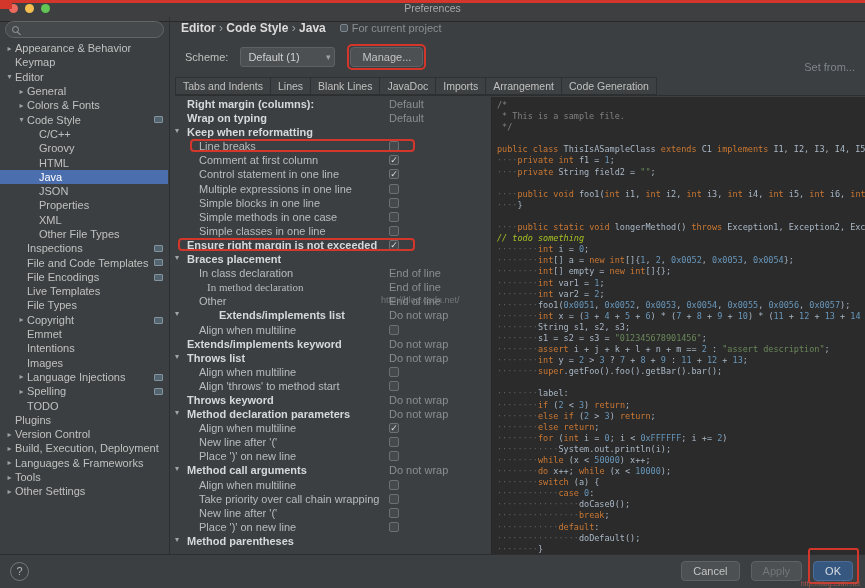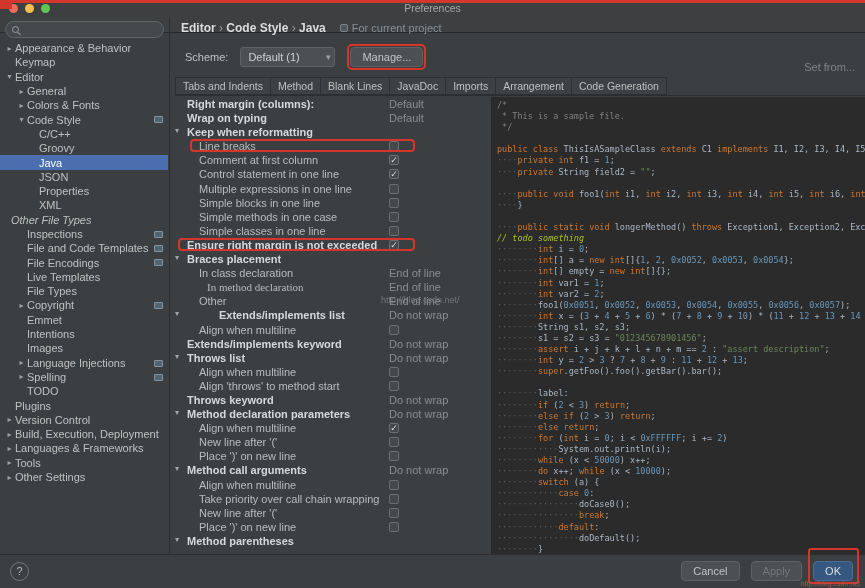--- a/index.html
+++ b/index.html
@@ -1,21 +1,21 @@
 <!DOCTYPE html>
 <html><head>
 <meta charset="utf-8">
 <style>
   * { margin:0; padding:0; box-sizing:border-box; }
   html,body { width:865px; height:588px; overflow:hidden; }
   body { position:relative; background:#3c3f41; font-family:"Liberation Sans",sans-serif; color:#bdbdbd;
          --ann:#d3362b; --sel:#4b6eaf; }
 
   
-  .titlebar { position:absolute; top:0; left:0; right:0; height:33px; background:#3d3f41; border-bottom:1px solid #292929; }
+  .titlebar { position:absolute; top:0; left:0; right:0; height:22px; background:#3d3f41; border-bottom:1px solid #292929; }
   .traffic { position:absolute; left:9px; top:4px; display:flex; gap:7px; }
   .light { width:9px; height:9px; border-radius:50%; display:inline-block; }
   .light.red{background:#ec6a5e}.light.yellow{background:#f4bf4f}.light.green{background:#61c454}
   .title-text { text-align:center; font-size:10.5px; line-height:16px; color:#a8a8a8; }
 
   
   .sidebar { position:absolute; left:0; top:17px; width:170px; bottom:34px; border-right:1px solid #2c2e2f; }
   .search-box { position:absolute; left:5px; top:4px; width:159px; height:17px; background:#46494b; border:1px solid #616566; border-radius:9px; display:flex; align-items:center; padding:0 6px; gap:4px; }
   .mag-icon { width:7px; height:7px; border:1px solid #9b9b9b; border-radius:50%; position:relative; flex:none; }
   .mag-icon::after { content:""; position:absolute; width:4px; height:1px; background:#9b9b9b; right:-3px; bottom:-2px; transform:rotate(40deg); }
@@ -123,37 +123,41 @@
         <span class="pp-icon"></span>
       </div>
       <div class="tree-row" style="padding-left: 28px;">
         <span class="tree-arrow"></span>
         <span class="tree-label">C/C++</span>
       </div>
       <div class="tree-row" style="padding-left: 28px;">
         <span class="tree-arrow"></span>
         <span class="tree-label">Groovy</span>
       </div>
+      <div class="tree-row" style="padding-left: 28px;">
+        <span class="tree-arrow"></span>
+        <span class="tree-label">HTML</span>
+      </div>
       <div class="tree-row selected" style="padding-left: 28px;">
         <span class="tree-arrow"></span>
         <span class="tree-label">Java</span>
       </div>
       <div class="tree-row" style="padding-left: 28px;">
         <span class="tree-arrow"></span>
         <span class="tree-label">JSON</span>
       </div>
       <div class="tree-row" style="padding-left: 28px;">
         <span class="tree-arrow"></span>
         <span class="tree-label">Properties</span>
       </div>
       <div class="tree-row" style="padding-left: 28px;">
         <span class="tree-arrow"></span>
         <span class="tree-label">XML</span>
       </div>
-      <div class="tree-row" style=" font-style: italic;">
+      <div class="tree-row" style="padding-left: 28px;">
         <span class="tree-arrow"></span>
         <span class="tree-label">Other File Types</span>
       </div>
       <div class="tree-row" style="padding-left: 16px;">
         <span class="tree-arrow"></span>
         <span class="tree-label">Inspections</span>
         <span class="pp-icon"></span>
       </div>
       <div class="tree-row" style="padding-left: 16px;">
         <span class="tree-arrow"></span>
@@ -247,21 +251,21 @@
       <span class="combo-arrow">▾</span>
     </span>
     <span class="annot-wrap">
       <button class="btn">Manage...</button>
     </span>
   </div>
   <span class="set-from">Set from...</span>
 
   <div class="tabs-bar">
       <div class="tab">Tabs and Indents</div>
-      <div class="tab">Method</div>
+      <div class="tab">Lines</div>
       <div class="tab">Blank Lines</div>
       <div class="tab">JavaDoc</div>
       <div class="tab">Imports</div>
       <div class="tab">Arrangement</div>
       <div class="tab">Code Generation</div>
     </div>
 
   <div class="settings-pane">
       <div class="set-row">
         <span class="set-label bold" style="left: 16px;">Right margin (columns):</span>

